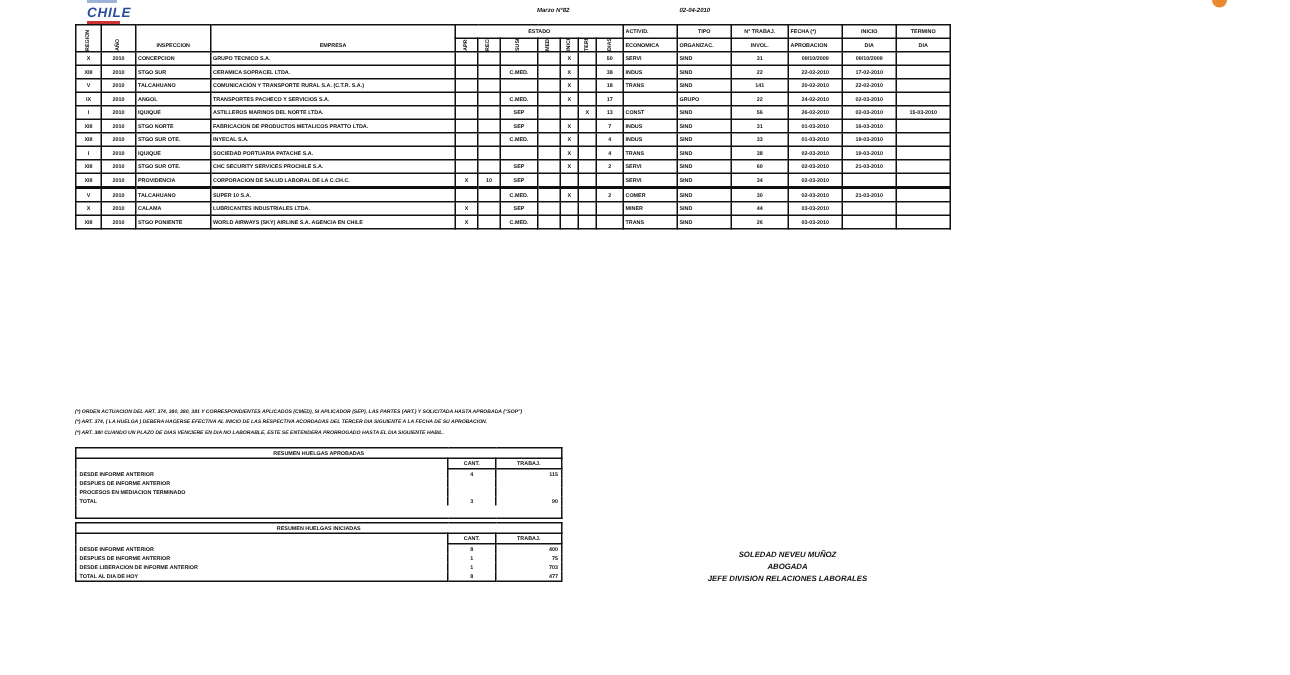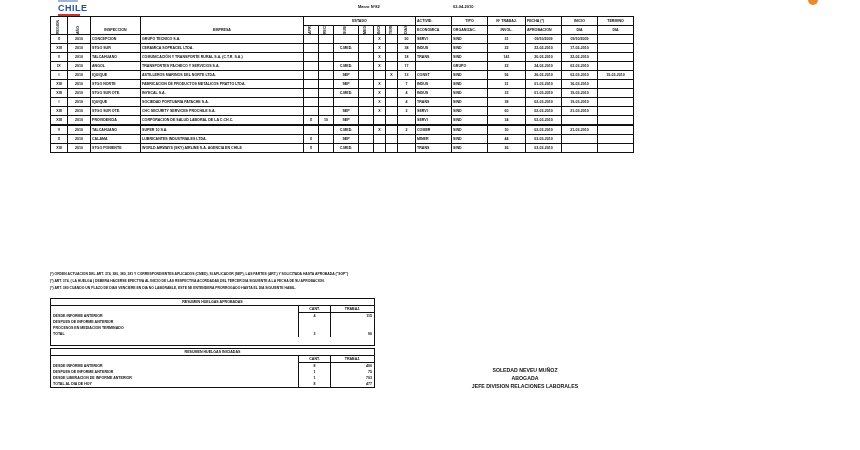--- a/index.html
+++ b/index.html
@@ -1,17 +1,17 @@
 <!DOCTYPE html>
 <html><head>
 <meta charset="utf-8">
 <style>
   html,body{margin:0;padding:0;background:#fff;}
   body{width:860px;height:450px;position:relative;overflow:hidden;font-family:"Liberation Sans",sans-serif;color:#111;}
-  .abs{position:absolute;}
+  .abs{position:absolute;font-style:italic;}
   .logo{left:58px;top:0;font-weight:bold;font-size:9px;color:#2a4f9a;letter-spacing:0.5px;}
   .logo .bar{display:block;height:2px;width:22px;background:#c33;margin-top:1px;}
   .logo .top{display:block;height:2px;width:20px;background:#9db3d8;margin-bottom:1px;}
   .title{left:358px;top:4px;font-size:4px;font-weight:bold;}
   .date{left:453px;top:4px;font-size:4px;font-weight:bold;}
   .corner{left:808px;top:0;width:10px;height:5px;background:#e98a2e;border-radius:0 0 5px 5px;}
   table.main{position:absolute;left:50px;top:16px;border-collapse:collapse;table-layout:fixed;}
   table.main td, table.main th{border:1px solid #111;font-size:3.6px;padding:0 1px;overflow:hidden;white-space:nowrap;font-weight:bold;height:8px;line-height:8px;}
   table.main thead th{vertical-align:bottom;}
   th.rot{height:44px;}

